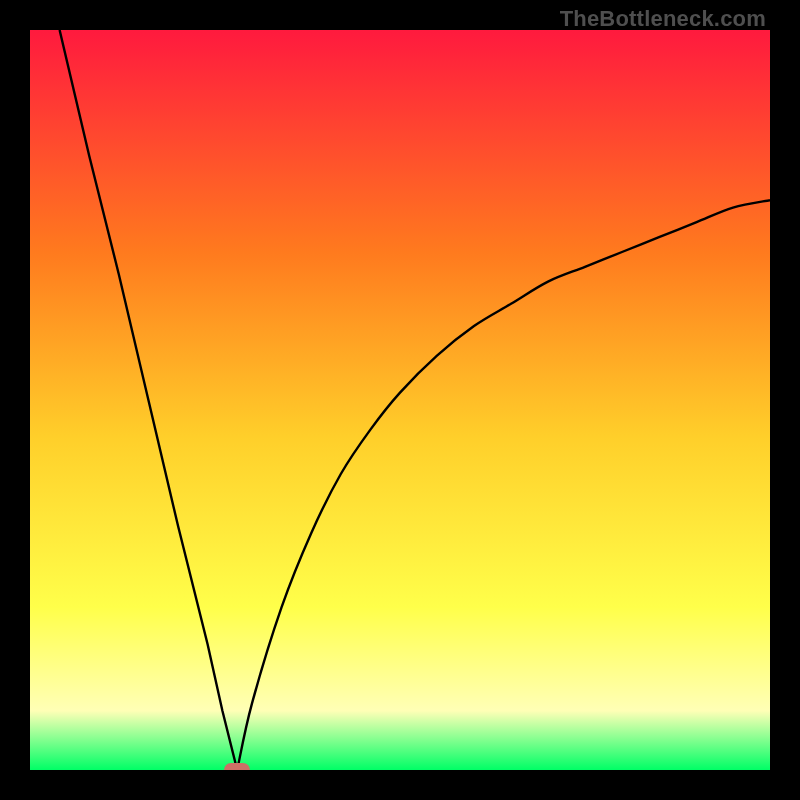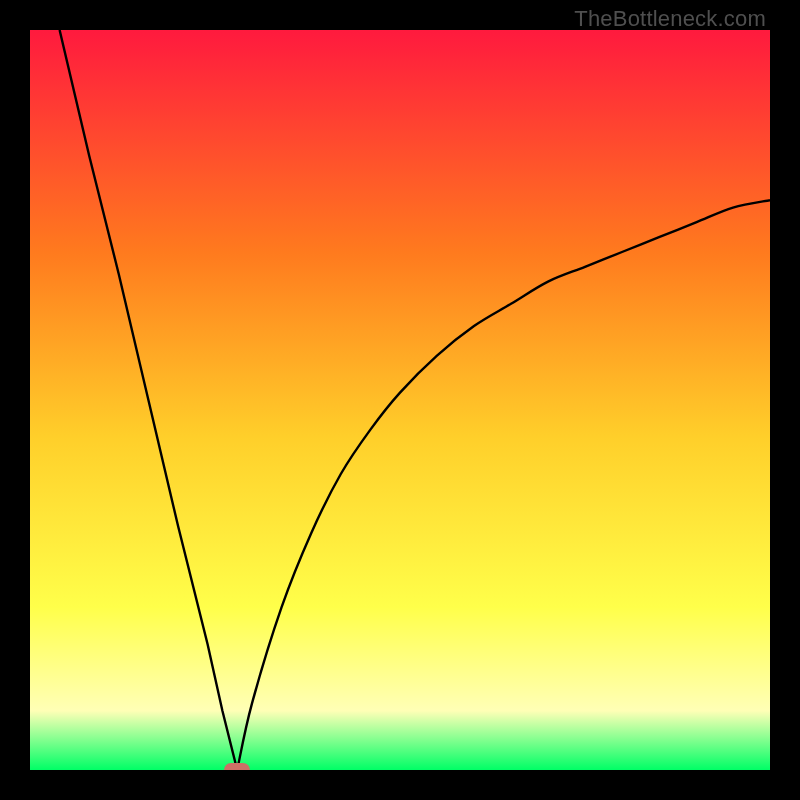--- a/index.html
+++ b/index.html
@@ -33,21 +33,21 @@
     left: 0;
     width: 100%;
     height: 100%;
   }
   .watermark {
     position: absolute;
     top: 6px;
     right: 34px;
     color: #4f4f4f;
     font-size: 22px;
-    font-weight: 400;
+    font-weight: 700;
     letter-spacing: 0.2px;
   }
   .marker {
     position: absolute;
     width: 26px;
     height: 14px;
     border-radius: 7px;
     transform: translate(-50%, -50%);
   }
   svg.curve {

